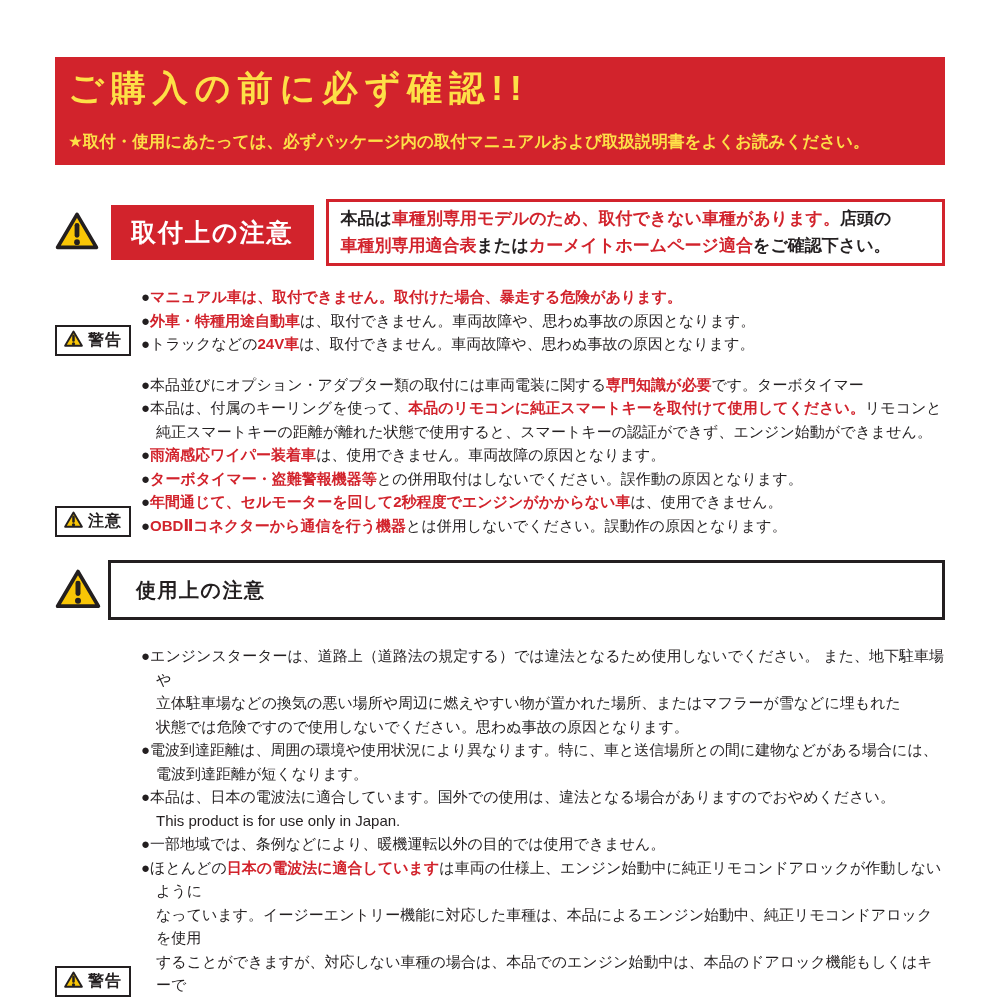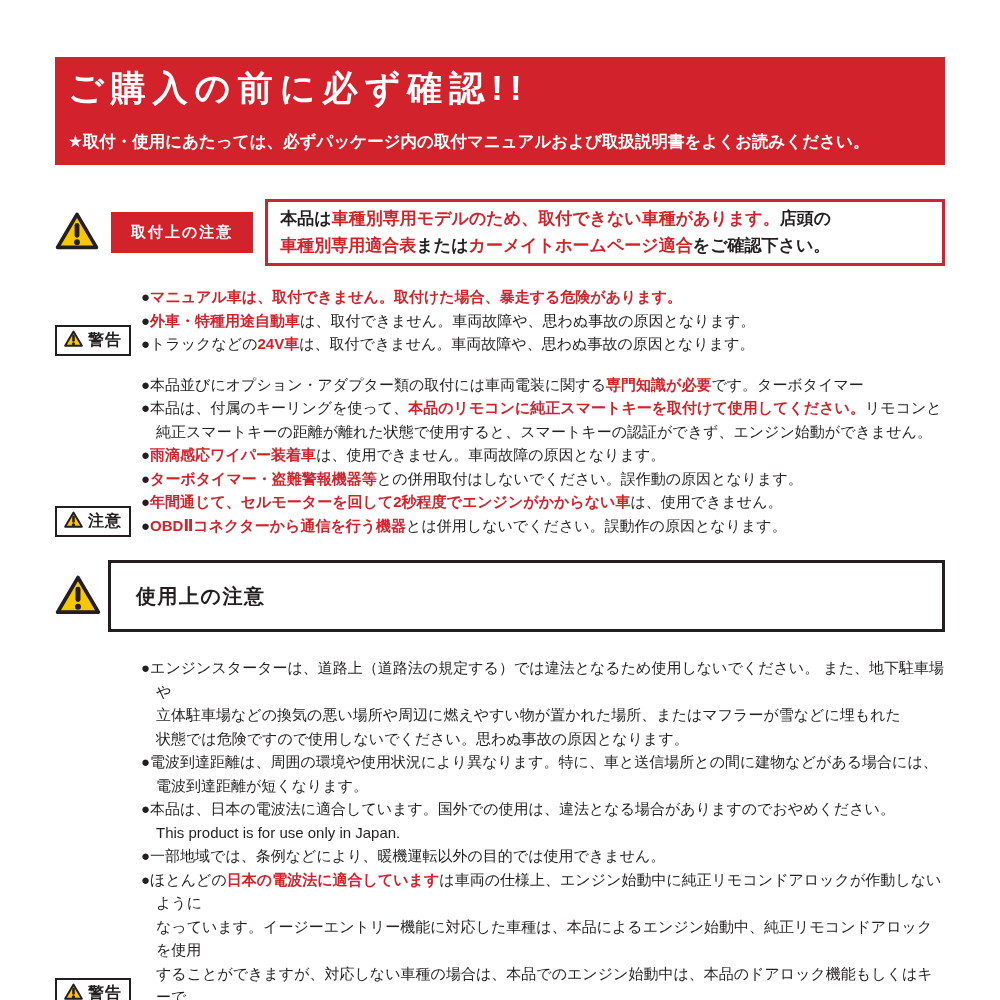--- a/index.html
+++ b/index.html
@@ -7,37 +7,37 @@
   html,body{width:1000px;height:1000px;}
   body{
     background:#fff;
     color:var(--ink);
     font-family:"Liberation Sans","DejaVu Sans",sans-serif;
     overflow:hidden;
   }
   .page{padding:57px 55px 0 55px;}
 
   
-  .banner{background:var(--red);color:#ffffff;padding:10px 13px 12px 13px;}
+  .banner{background:var(--red);color:#fde047;padding:10px 13px 12px 13px;}
   .banner-title{
     font-size:35px;font-weight:700;letter-spacing:7px;line-height:42px;
     white-space:nowrap;
   }
   .banner-sub{font-size:16.5px;font-weight:700;line-height:24px;margin-top:20px;white-space:nowrap;}
 
   
   .tri{display:inline-block;flex:none;}
   .tri-body{fill:var(--yellow);stroke:var(--ink);stroke-width:5;stroke-linejoin:round;}
   .tri-bang{stroke:var(--ink);stroke-width:6.5;stroke-linecap:round;}
   .tri-dot{fill:var(--ink);}
 
   
   .install-row{display:flex;align-items:center;gap:12px;margin-top:34px;}
   .install-label{
-    background:var(--red);color:#fff;font-weight:700;font-size:15px;
+    background:var(--red);color:#fff;font-weight:700;font-size:25px;
     letter-spacing:2px;padding:11px 20px;white-space:nowrap;flex:none;
   }
   .install-box{
     flex:1;border:3px solid var(--red);background:#fff;
     padding:3px 10px 4px 12px;font-size:17px;font-weight:700;line-height:27px;
   }
 
   
   .sec{display:flex;gap:10px;align-items:flex-end;}
   .sec-label{
@@ -50,21 +50,21 @@
   .r-rb{color:var(--red);font-weight:700;}
   .r-b{font-weight:700;}
 
   .sec-warning1{margin-top:19px;}
   .sec-caution{margin-top:17px;}
   .sec-warning2{margin-top:24px;}
 
   
   .usage-row{display:flex;align-items:center;gap:7px;margin-top:23px;}
   .usage-box{
-    flex:1;border:3px solid var(--ink);height:72px;background:#fff;
+    flex:1;border:3px solid var(--ink);height:60px;background:#fff;
     display:flex;align-items:center;padding-left:25px;
     font-size:20px;font-weight:700;letter-spacing:1.5px;
   }
 </style>
 </head>
 <body>
 
 <div class="page">
 
   <div class="banner">

